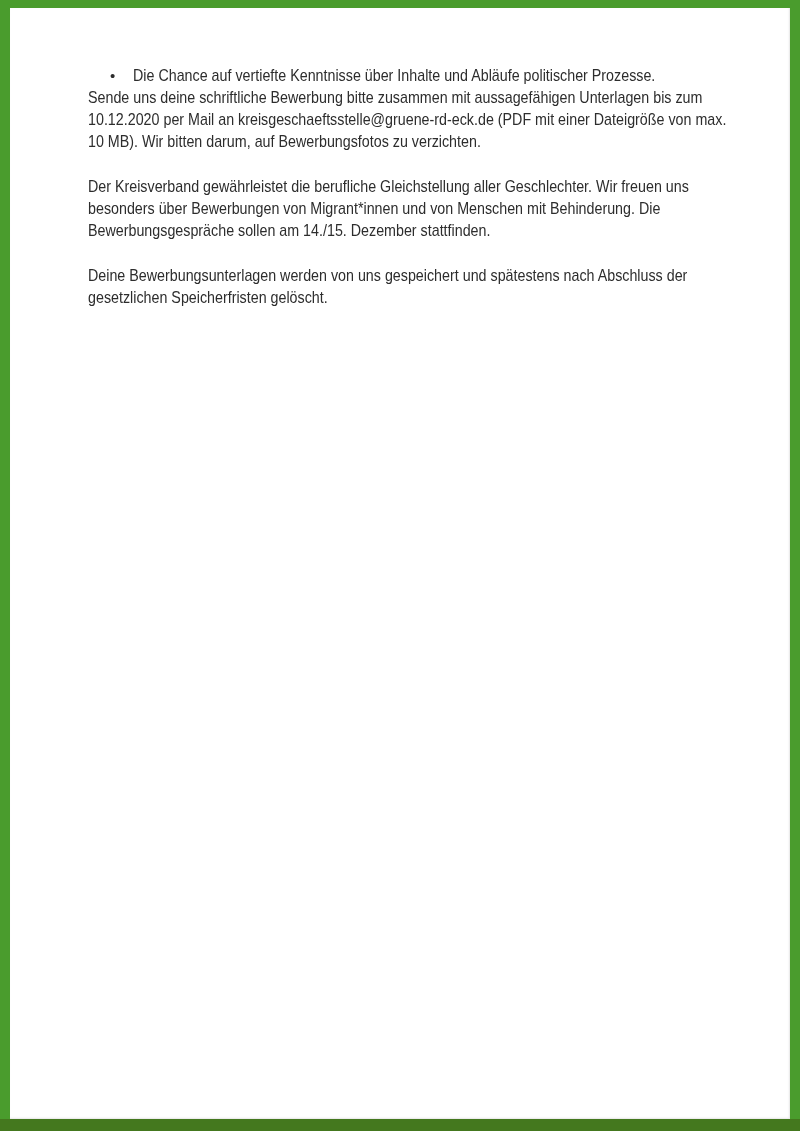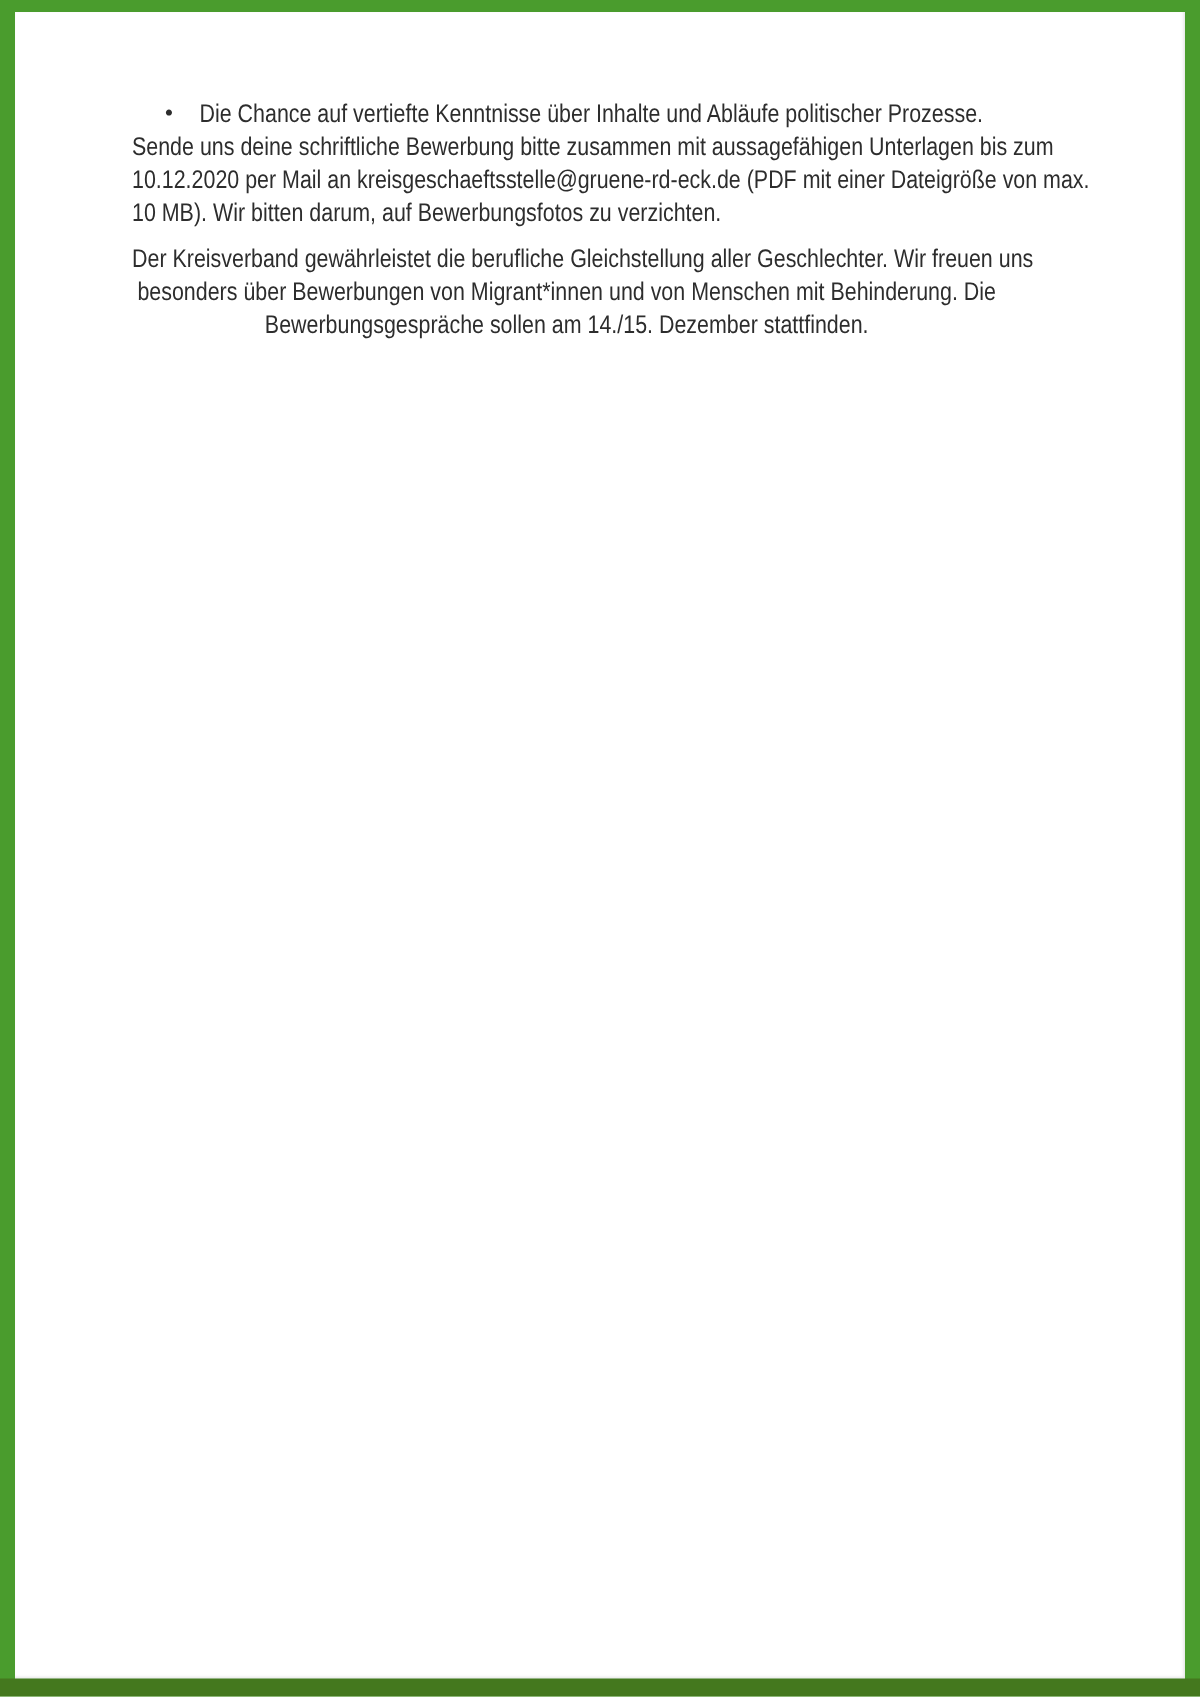--- a/index.html
+++ b/index.html
@@ -40,21 +40,21 @@
     min-height: 22px;
   }
   .bullet-marker {
     position: absolute;
     left: 22px; top: 0;
     line-height: 22px;
     font-size: 15px;
   }
   .para { margin: 0; }
   .para-first { }
-  .para + .para { margin-top: 9px; text-align: center; }
+  .para + .para { margin-top: 23px; }
 </style>
 </head>
 <body>
 
 <div class="frame" style="background: rgb(74, 156, 45);">
   <div class="frame-bottom-band" style="background: rgb(68, 120, 30);"></div>
 
   <div class="page" style="background: rgb(255, 255, 255);">
     <div class="content" style="color: rgb(45, 45, 45);">
 
@@ -68,16 +68,20 @@
         <span class="t">10.12.2020 per Mail an kreisgeschaeftsstelle@gruene-rd-eck.de (PDF mit einer Dateigröße von max.</span>
         <span class="t">10 MB). Wir bitten darum, auf Bewerbungsfotos zu verzichten.</span>
       </div>
 
       <div class="para">
         <span class="t">Der Kreisverband gewährleistet die berufliche Gleichstellung aller Geschlechter. Wir freuen uns</span>
         <span class="t">besonders über Bewerbungen von Migrant*innen und von Menschen mit Behinderung. Die</span>
         <span class="t">Bewerbungsgespräche sollen am 14./15. Dezember stattfinden.</span>
       </div>
 
+      <div class="para">
+        <span class="t">Deine Bewerbungsunterlagen werden von uns gespeichert und spätestens nach Abschluss der</span>
+        <span class="t">gesetzlichen Speicherfristen gelöscht.</span>
+      </div>
 
     </div>
   </div>
 </div>
 
 </body></html>

